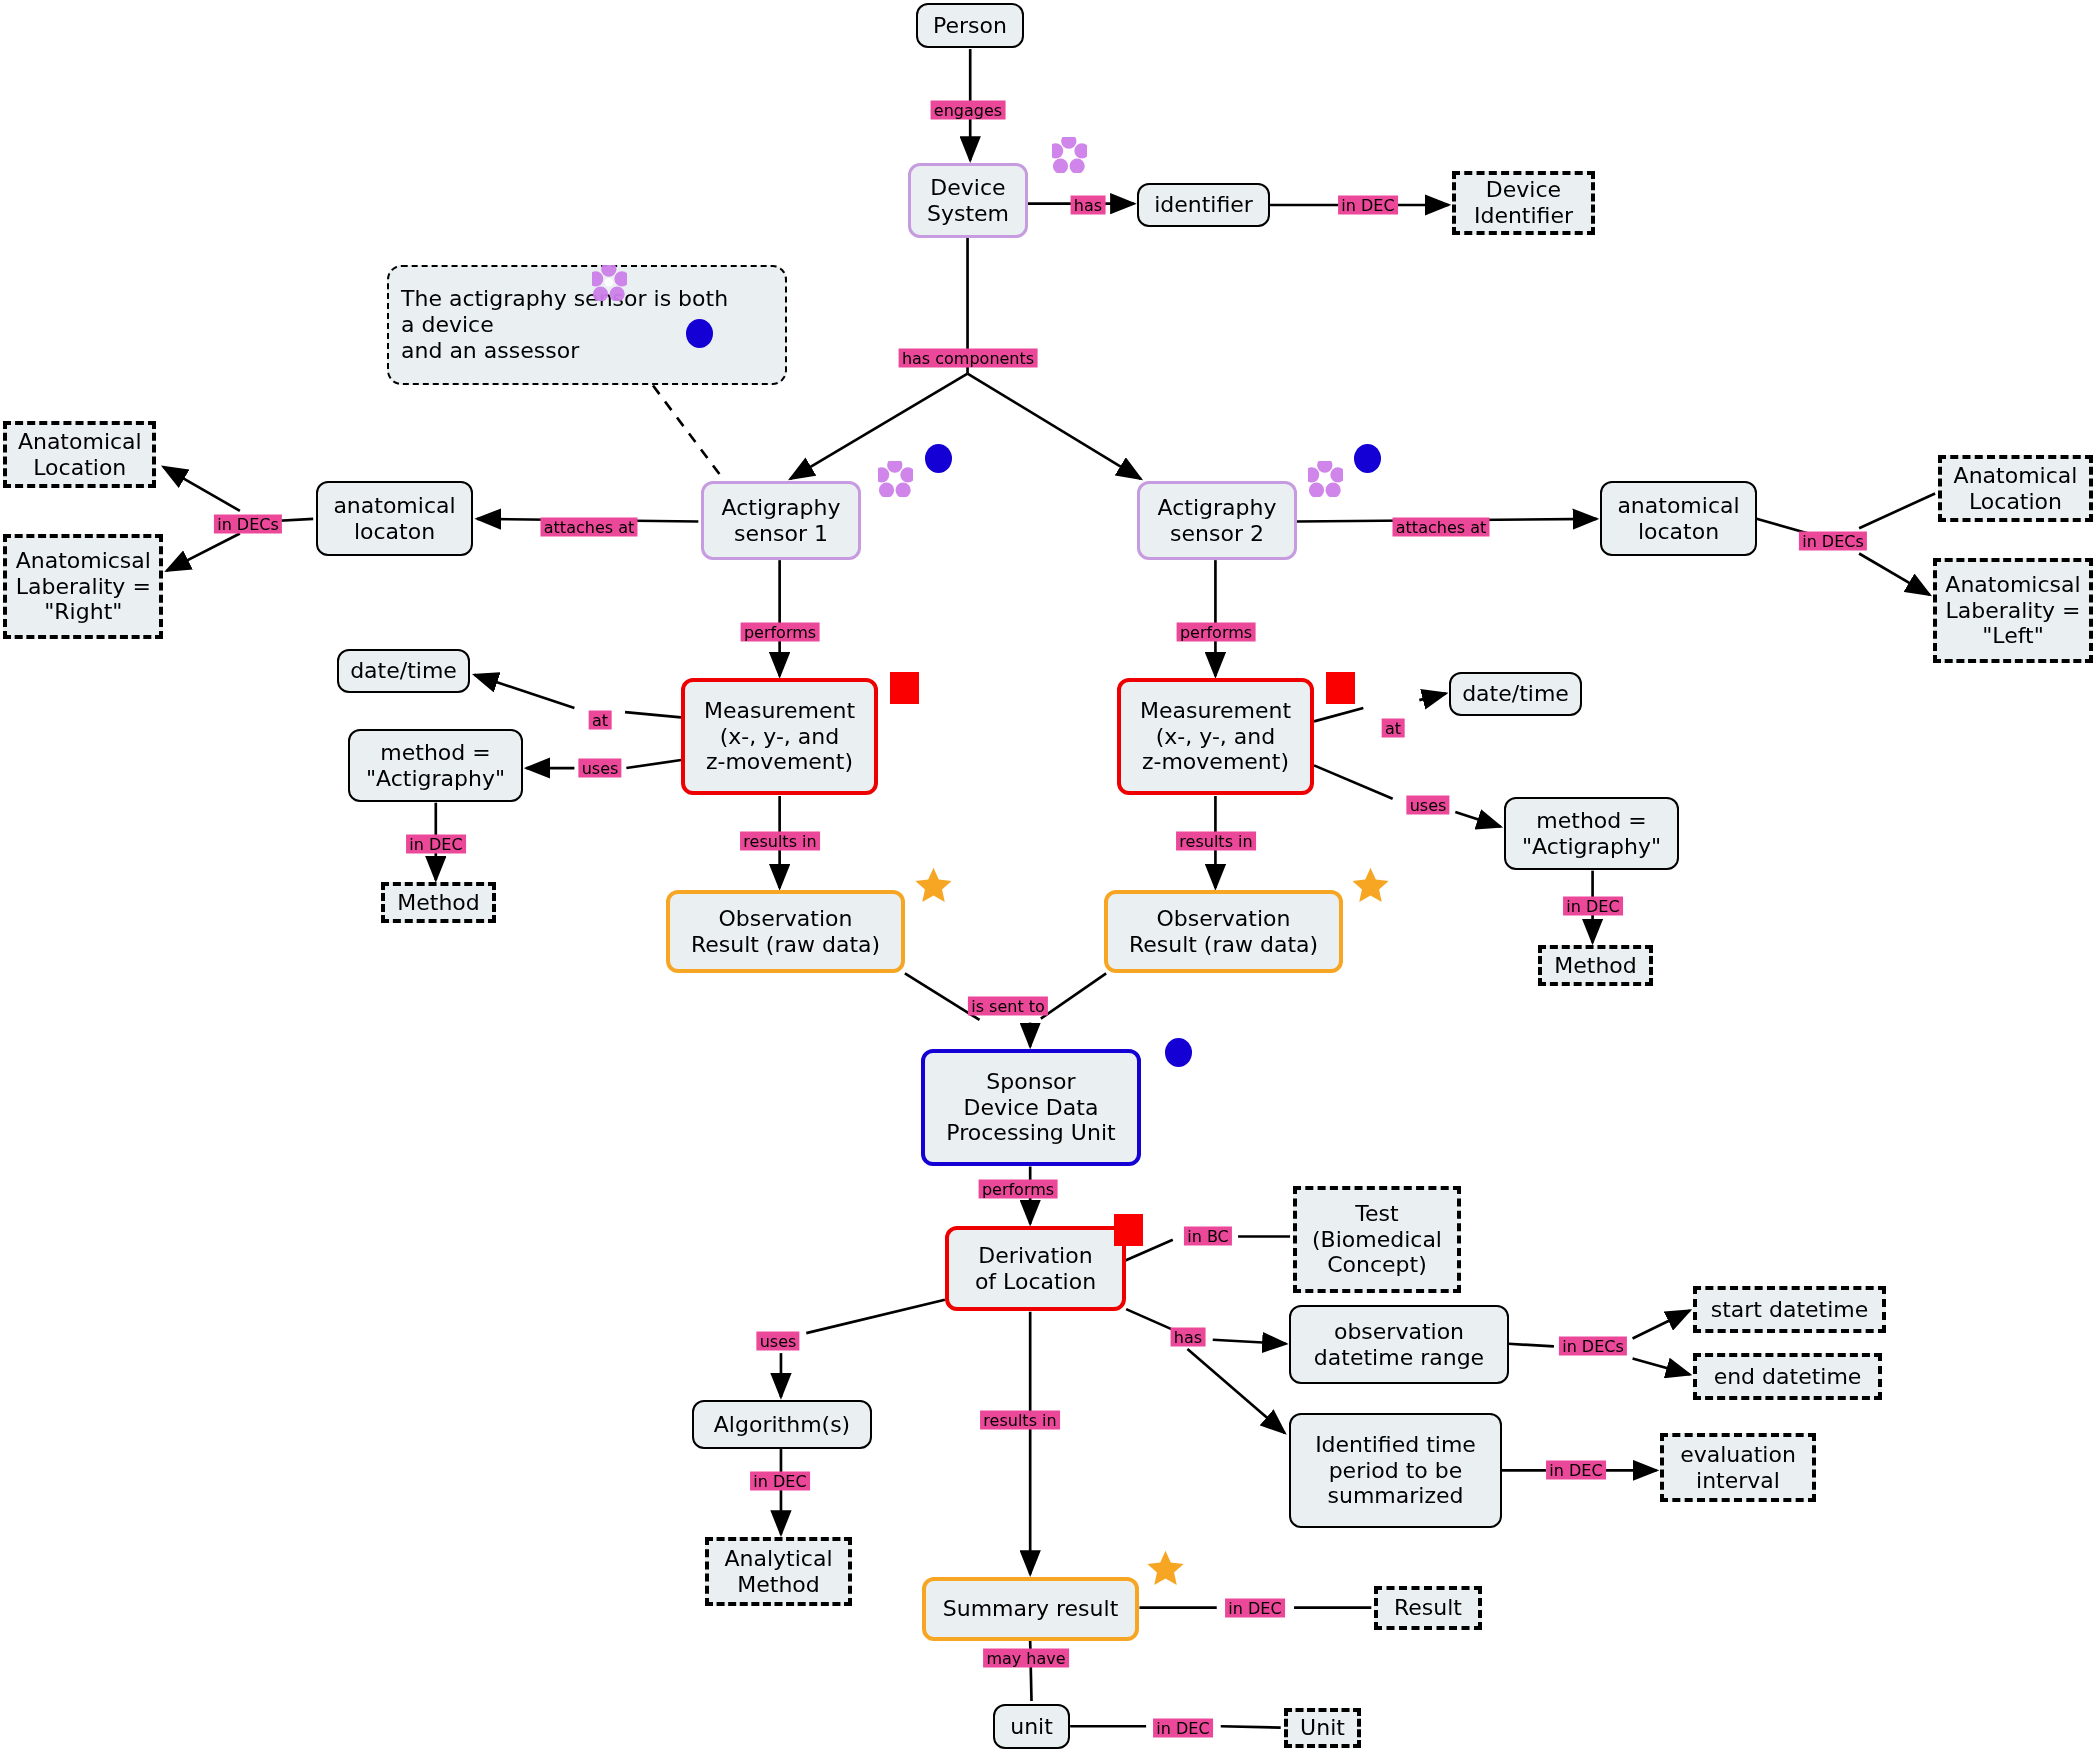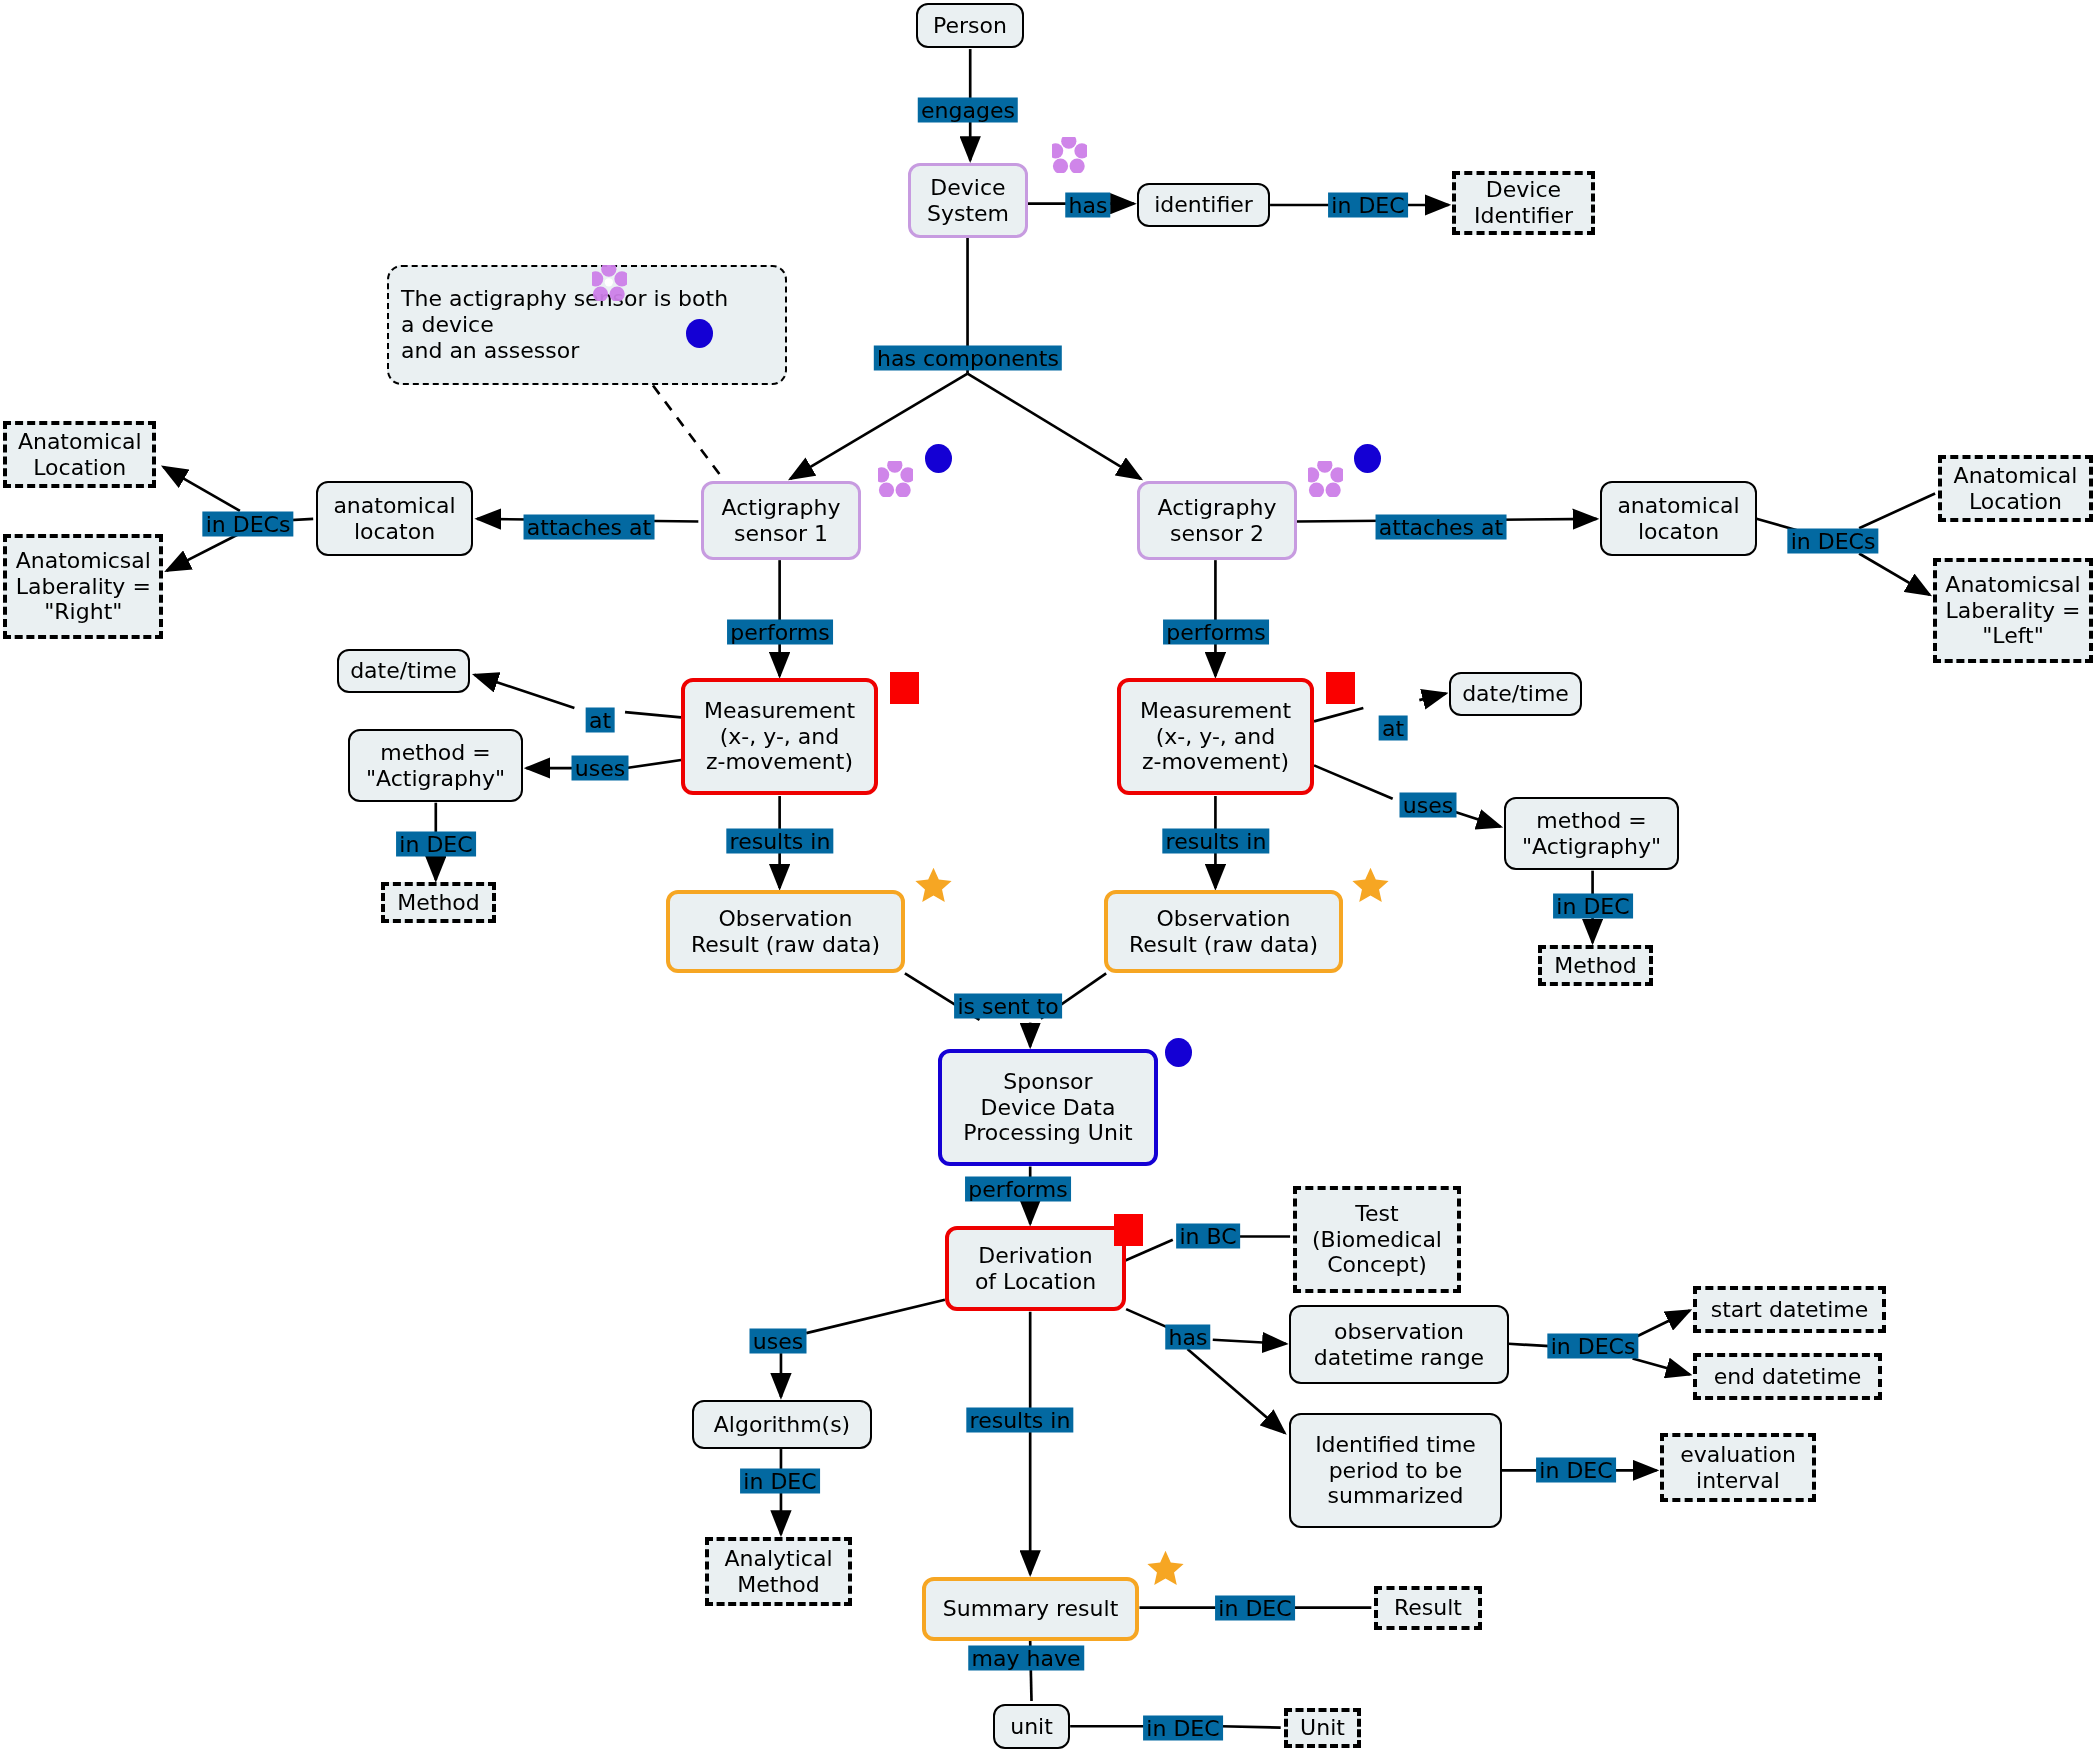--- a/index.html
+++ b/index.html
@@ -37,23 +37,23 @@
   }
   .node.note{
     border-style:dashed;border-width:2.7px;border-radius:14.7px;
     justify-content:flex-start;text-align:left;padding:6.7px 12px;
     align-items:center;
   }
 
   
   .elabel{
     position:absolute;
-    font-size:22px;
+    font-size:16px;
     color:#000;
-    background:#0369a1;
+    background:#ec4899;
     padding:0 3.3px;
     white-space:nowrap;
     z-index:6;
     transform:translate(-50%,-50%);
   }
 
   
   .marker{position:absolute;z-index:7;}
   .marker.redsq{background:#fa0000;}
   .dot{position:absolute;background:#1400d4;border-radius:50%;z-index:7;}
@@ -198,21 +198,21 @@
 (x-, y-, and
 z-movement)</div>
       <div class="node " style="left: 1449px; top: 672px; width: 133px; height: 44px;">date/time</div>
       <div class="node " style="left: 1504px; top: 797px; width: 175px; height: 73px;">method =
 "Actigraphy"</div>
       <div class="node dashed" style="left: 1538px; top: 945px; width: 115px; height: 41px;">Method</div>
       <div class="node orange" style="left: 666px; top: 890px; width: 239px; height: 83px;">Observation
 Result (raw data)</div>
       <div class="node orange" style="left: 1104px; top: 890px; width: 239px; height: 83px;">Observation
 Result (raw data)</div>
-      <div class="node blue" style="left: 921px; top: 1049px; width: 220px; height: 117px; margin-left: 17px;">Sponsor
+      <div class="node blue" style="left: 921px; top: 1049px; width: 220px; height: 117px;">Sponsor
 Device Data
 Processing Unit</div>
       <div class="node red" style="left: 945px; top: 1226px; width: 181px; height: 85px;">Derivation
 of Location</div>
       <div class="node dashed" style="left: 1293px; top: 1186px; width: 168px; height: 107px;">Test
 (Biomedical
 Concept)</div>
       <div class="node " style="left: 1289px; top: 1305px; width: 220px; height: 79px;">observation
 datetime range</div>
       <div class="node dashed" style="left: 1693px; top: 1286px; width: 193px; height: 47px; text-align: center;">start datetime</div>

